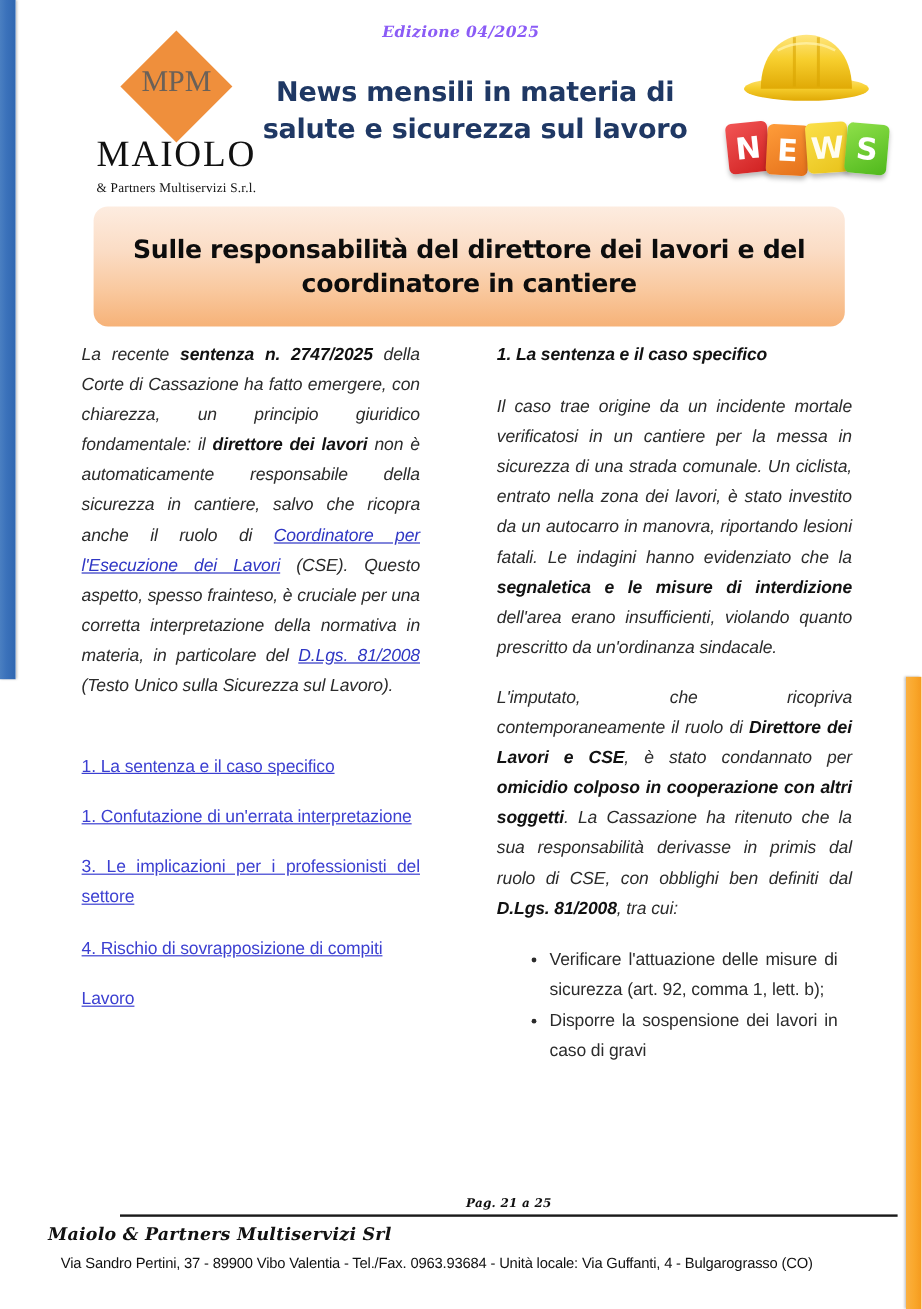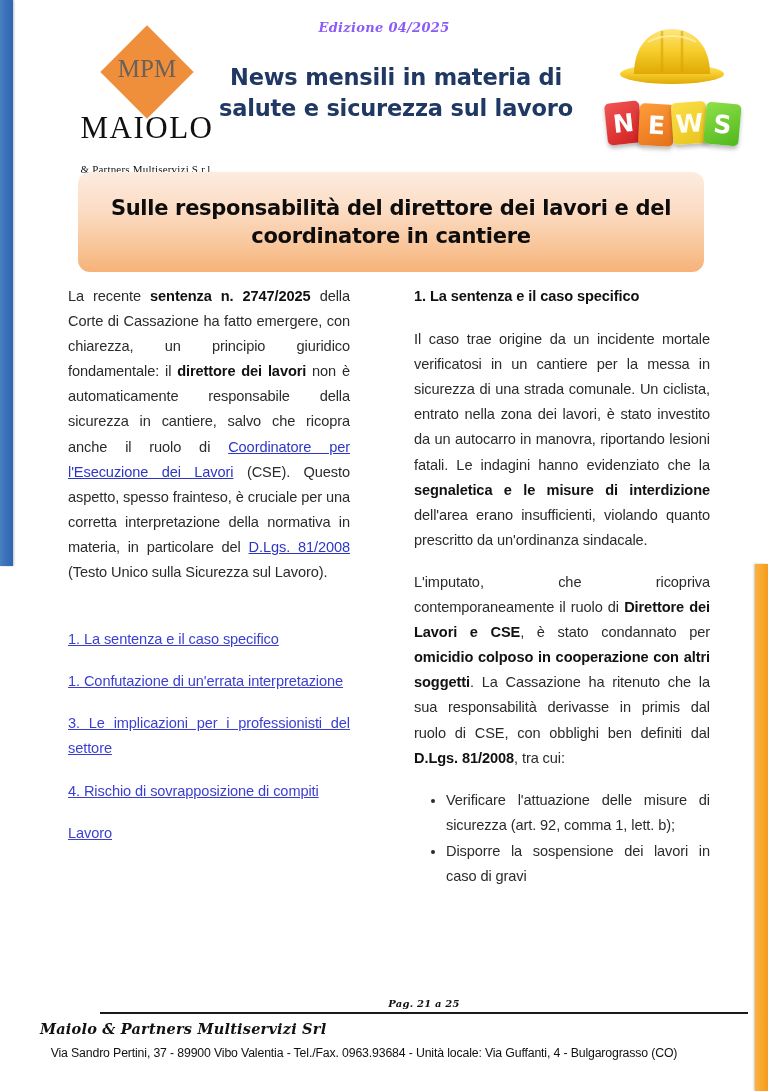--- a/index.html
+++ b/index.html
@@ -84,21 +84,21 @@
     letter-spacing: 1.5px;
     color: #111111;
     line-height: 1;
     margin-top: -6px;
   }
   .logo-sub {
     font-family: "Liberation Serif", serif;
     font-size: 11px;
     letter-spacing: 0.2px;
     color: #111111;
-    margin-top: 20px;
+    margin-top: 8px;
   }
 
   .edition {
     position: absolute;
     left: 0;
     top: 20px;
     width: 768px;
     text-align: center;
     font-family: "DejaVu Serif", serif;
     font-style: italic;
@@ -208,21 +208,21 @@
     top: 0;
     font-size: 14.6px;
     line-height: 1.72;
     color: #2b2b2b;
     text-align: justify;
     letter-spacing: -0.1px;
   }
   .col-left  { left: 68px;  width: 282px; }
   .col-right { left: 414px; width: 296px; }
 
-  .col p { margin: 0 0 17px 0; }
+  .col p { margin: 0 0 17px 0; font-style: italic; }
 
   .sec-head {
     font-weight: bold;
     color: #111111;
     text-align: left;
     margin-bottom: 18px !important;
     font-size: 14.6px;
     letter-spacing: -0.1px;
   }
 
@@ -238,21 +238,21 @@
     display: block;
     color: #3b3fd1;
     text-decoration: underline;
     text-align: justify;
     margin-bottom: 17px;
     line-height: 1.72;
   }
   .toc-item:last-child { text-align: left; }
 
   .bullets {
-    margin: 0;
+    margin: 12px;
     padding-left: 32px;
     list-style: disc;
   }
   .bullets li {
     margin-bottom: 1px;
     text-align: justify;
     line-height: 1.72;
   }
 
   

